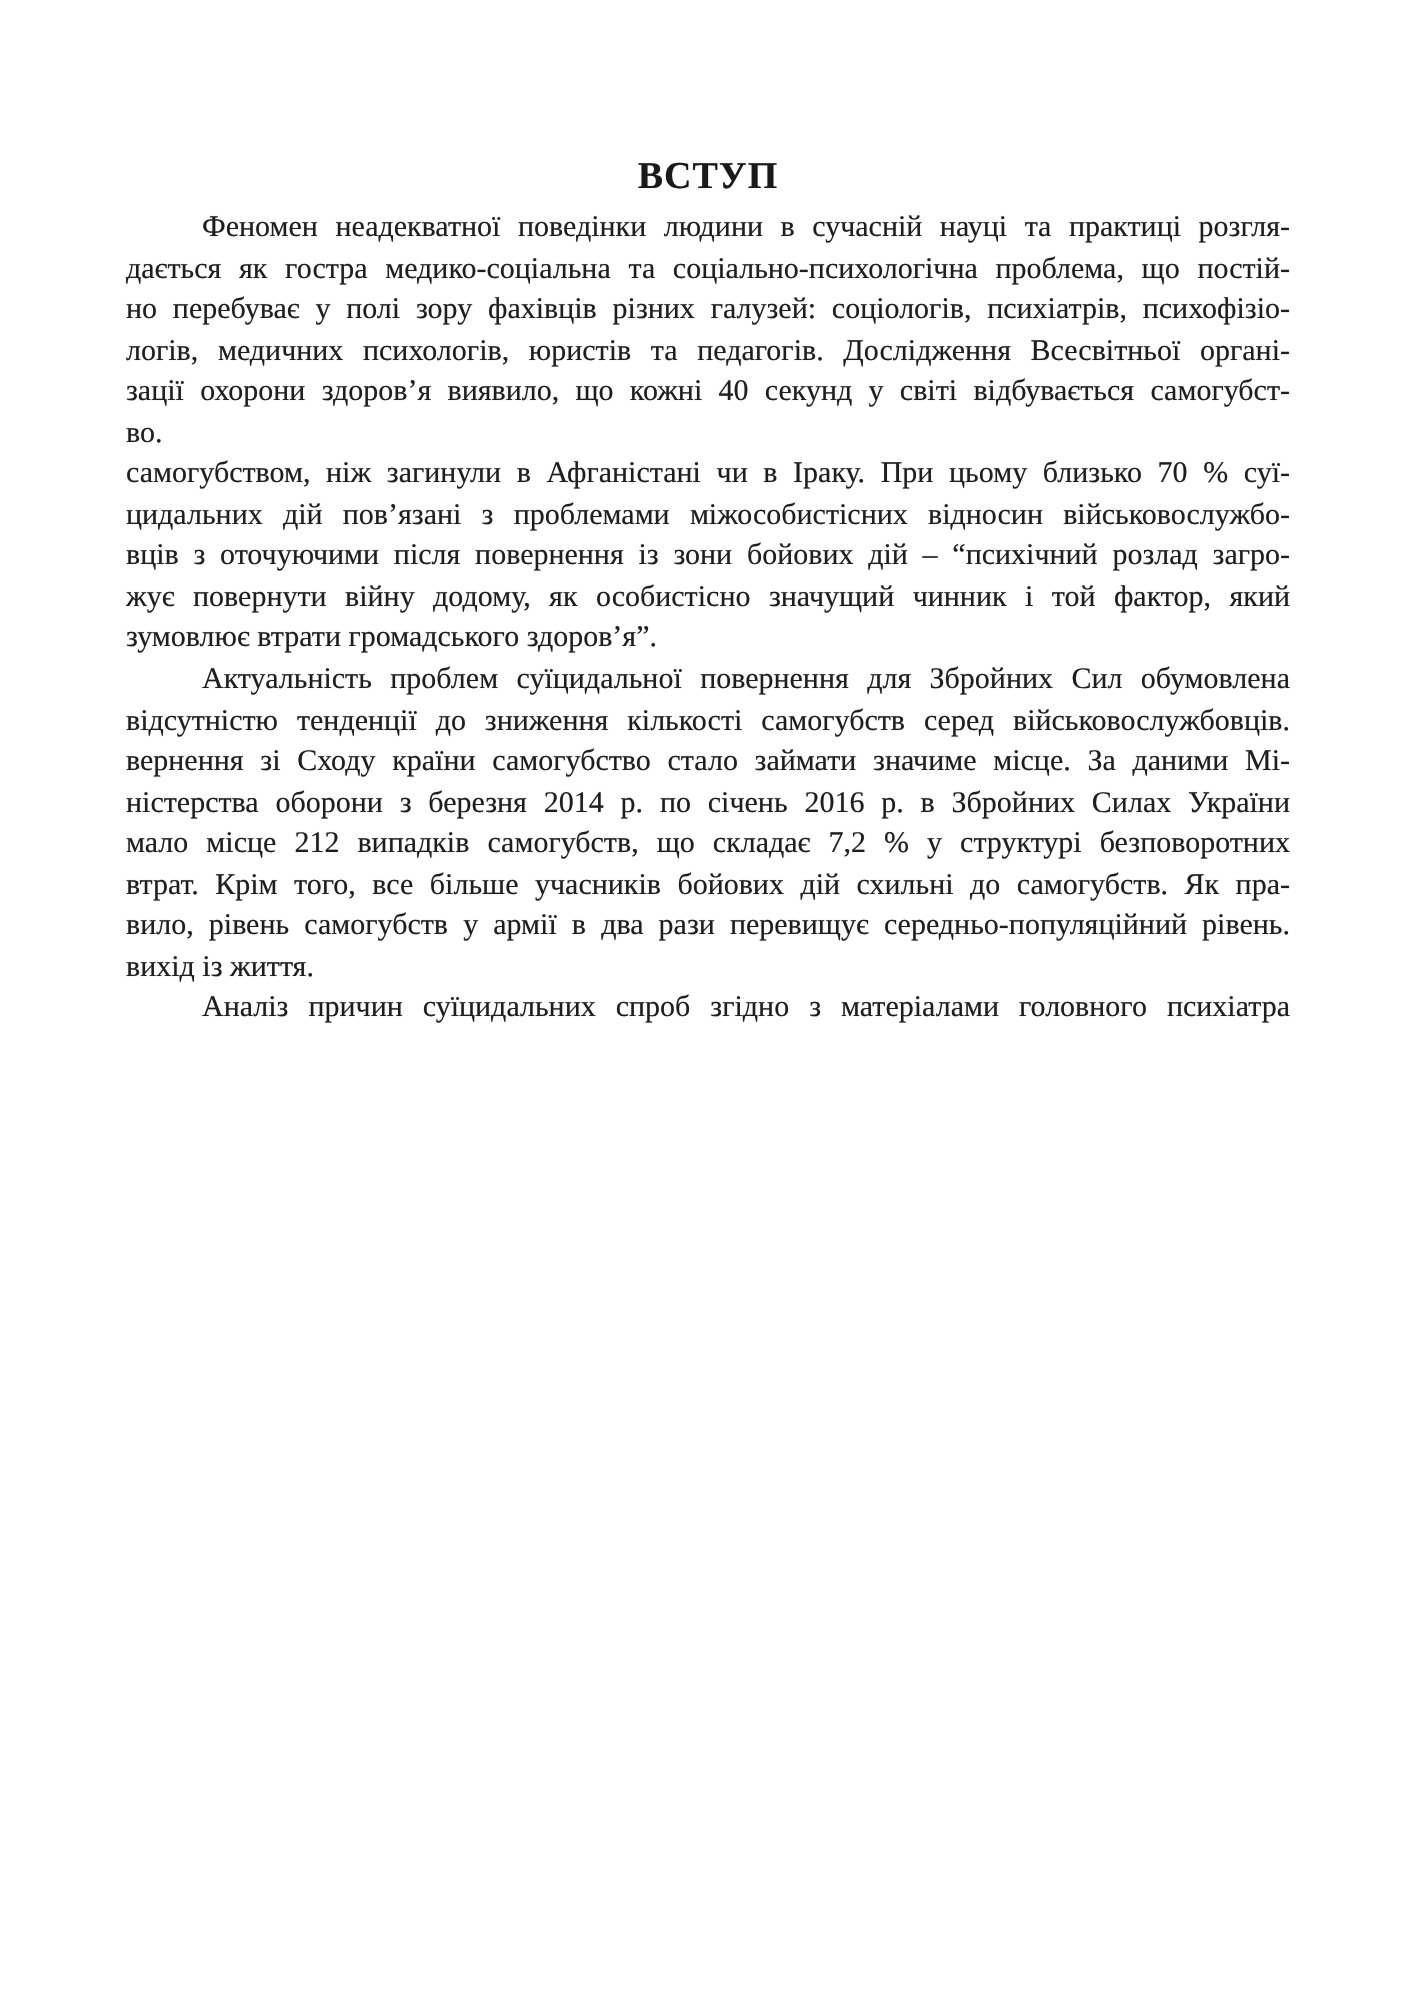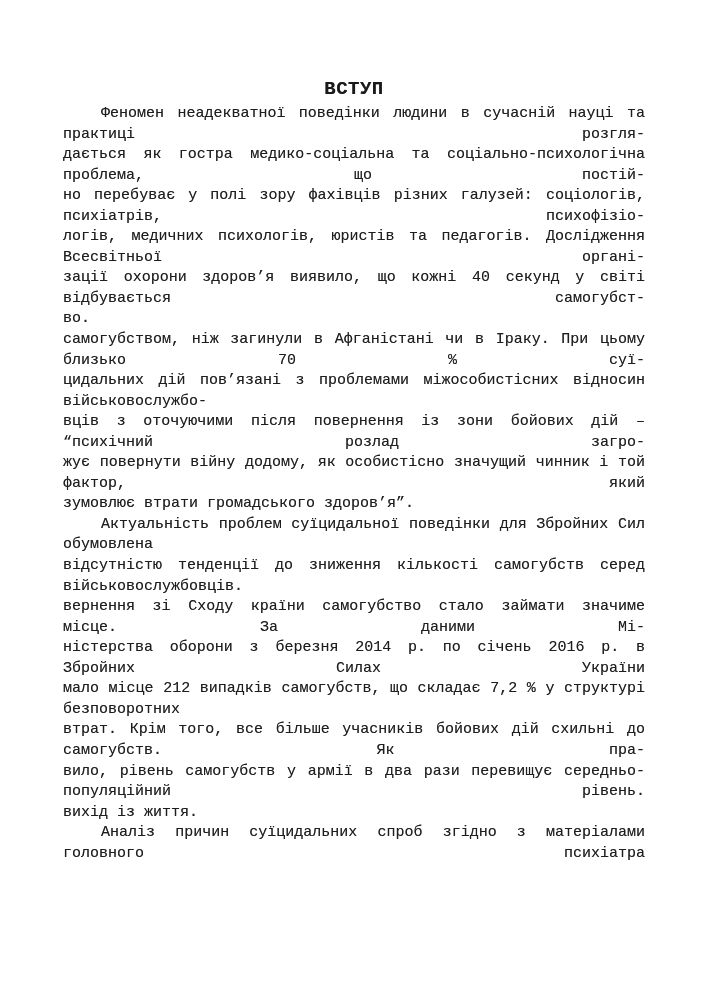--- a/index.html
+++ b/index.html
@@ -6,21 +6,21 @@
     margin: 0;
     padding: 0;
     background: #ffffff;
   }
   .page {
     position: relative;
     width: 707px;
     height: 872px;
     background: #ffffff;
     overflow: hidden;
-    font-family: Liberation Mono, monospace;
+    font-family: Liberation Serif, serif;
   }
   .text-block {
     position: absolute;
     left: 63px;
     top: 79px;
     width: 582px;
   }
   .doc-title {
     margin: 0 0 5px 0;
     font-size: 19px;
@@ -76,21 +76,21 @@
           <div class="line last">во.</div>
         </div>
         <div class="para">
           <div class="line">самогубством, ніж загинули в Афганістані чи в Іраку. При цьому близько 70 % суї-</div>
           <div class="line">цидальних дій пов’язані з проблемами міжособистісних відносин військовослужбо-</div>
           <div class="line">вців з оточуючими після повернення із зони бойових дій – “психічний розлад загро-</div>
           <div class="line">жує повернути війну додому, як особистісно значущий чинник і той фактор, який</div>
           <div class="line last">зумовлює втрати громадського здоров’я”.</div>
         </div>
         <div class="para">
-          <div class="line first">Актуальність проблем суїцидальної поведінки для Збройних Сил обумовлена</div>
+          <div class="line first">Актуальність проблем суїцидальної повернення для Збройних Сил обумовлена</div>
           <div class="line">відсутністю тенденції до зниження кількості самогубств серед військовослужбовців.</div>
           <div class="line">вернення зі Сходу країни самогубство стало займати значиме місце. За даними Мі-</div>
           <div class="line">ністерства оборони з березня 2014 р. по січень 2016 р. в Збройних Силах України</div>
           <div class="line">мало місце 212 випадків самогубств, що складає 7,2 % у структурі безповоротних</div>
           <div class="line">втрат. Крім того, все більше учасників бойових дій схильні до самогубств. Як пра-</div>
           <div class="line">вило, рівень самогубств у армії в два рази перевищує середньо-популяційний рівень.</div>
           <div class="line last">вихід із життя.</div>
         </div>
         <div class="para">
           <div class="line first">Аналіз причин суїцидальних спроб згідно з матеріалами головного психіатра</div>

